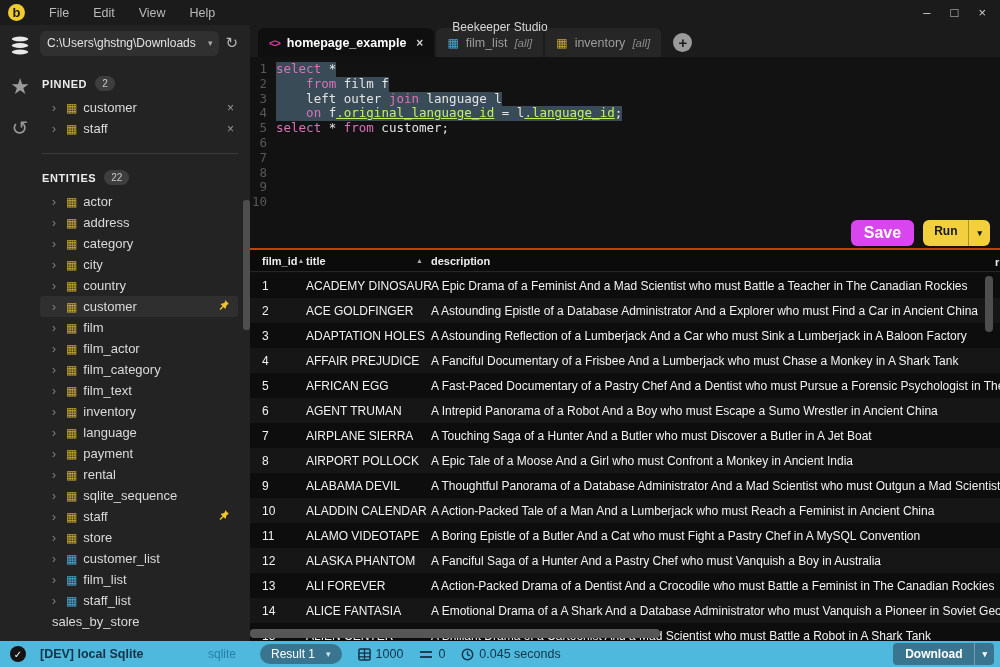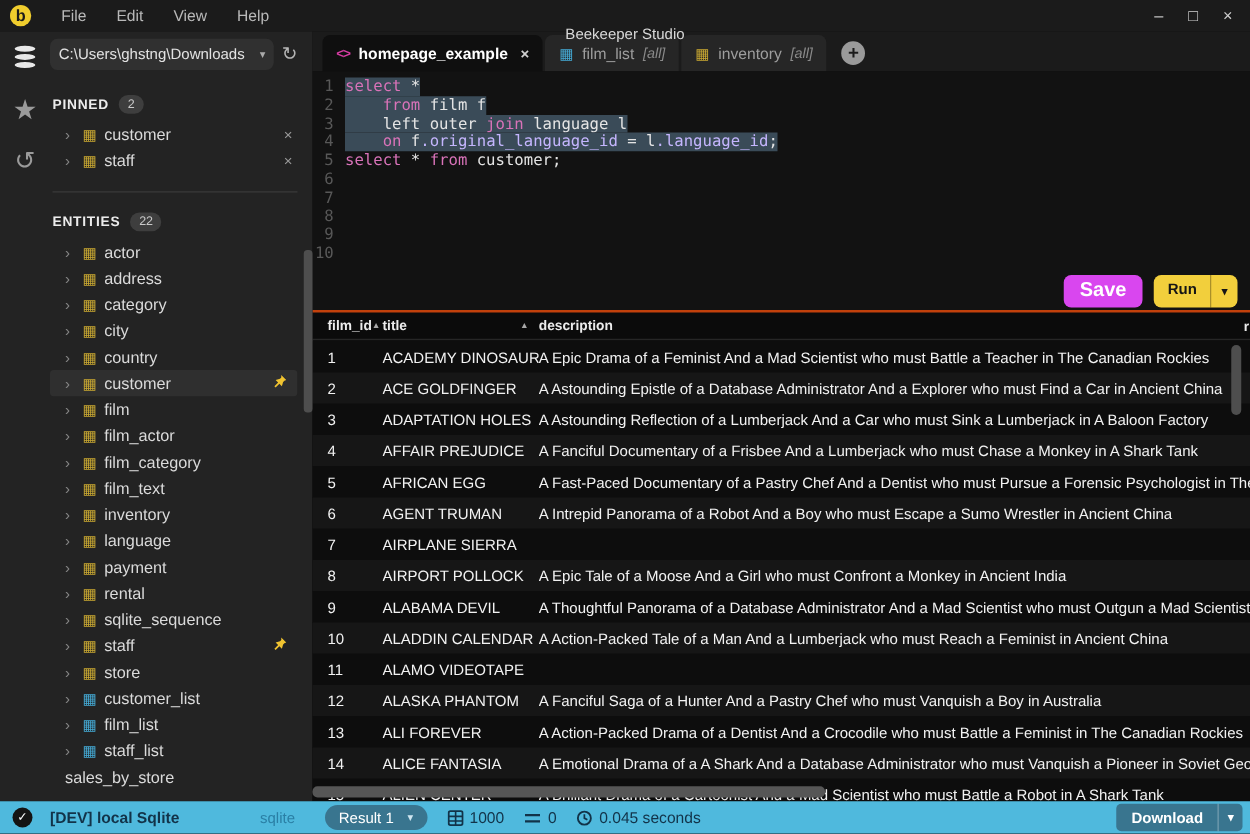--- a/index.html
+++ b/index.html
@@ -53,21 +53,21 @@
   .tab.active { background:#0f0f0f; color:#fff; font-weight:bold; }
   .tab-code-icon { color:#d63ca3; font-weight:bold; font-size:11px; letter-spacing:-1px; }
   .tab-suffix { font-style:italic; color:#8a8a8a; font-size:11.5px; font-weight:normal; }
   .tab-close { color:#d0d0d0; font-size:12px; margin-left:3px; }
   .newtab { width:19px; height:19px; border-radius:50%; background:#9a9a9a; color:#1b1b1b; display:flex; align-items:center; justify-content:center; margin:0 0 5px 10px; font-size:15px; font-weight:bold; flex:none; }
 
   
   #editor { position:absolute; left:250px; top:57px; width:750px; height:191px; background:#121212; font-family:"DejaVu Sans Mono",monospace; font-size:12.5px; line-height:14.8px; padding-top:5px; }
   .code-line { display:flex; white-space:pre; }
   .gutter { width:26px; text-align:right; color:#585858; flex:none; padding-right:9px; }
-  .tok-kw { color:#d973b9; } .tok-cy { color:#c4b5fd; } .tok-pl { color:#e4e4e4; }
+  .tok-kw { color:#d973b9; } .tok-cy { color:#bef264;text-decoration:underline; } .tok-pl { color:#e4e4e4; }
   .sel { background:#3a4b58; }
   .editor-actions { position:absolute; left:250px; top:220px; width:750px; display:flex; justify-content:flex-end; gap:9px; padding-right:10px; z-index:3; font-family:"Liberation Sans",sans-serif; }
   .btn-save { background:#d946ef; color:#fff; border-radius:6px; padding:4px 13px; font-size:16px; font-weight:bold; }
   .btn-run { background:#f2cf3c; color:#151515; border-radius:6px; display:flex; align-items:stretch; font-weight:bold; font-size:12px; }
   .btn-run .run-label { padding:4px 11px; border-right:1px solid rgba(0,0,0,.3); }
   .btn-run .run-caret { padding:4px 8px; display:flex; align-items:center; font-size:9px; }
 
   
   #results-header { position:absolute; left:250px; top:248px; width:794px; height:24px; background:#0b0b0b; border-top:2px solid #c2410c; border-bottom:1px solid #262626; display:flex; align-items:center; font-size:11px; font-weight:bold; color:#ececec; overflow:hidden; }
   .hcell { display:flex; align-items:center; justify-content:space-between; }
@@ -361,39 +361,41 @@
       <div class="c-desc">A Fast-Paced Documentary of a Pastry Chef And a Dentist who must Pursue a Forensic Psychologist in The Gulf of Mexico</div>
     </div>
     <div class="rrow">
       <div class="c-id">6</div>
       <div class="c-title">AGENT TRUMAN</div>
       <div class="c-desc">A Intrepid Panorama of a Robot And a Boy who must Escape a Sumo Wrestler in Ancient China</div>
     </div>
     <div class="rrow">
       <div class="c-id">7</div>
       <div class="c-title">AIRPLANE SIERRA</div>
+      <div class="c-desc">A Touching Saga of a Hunter And a Butler who must Discover a Butler in A Jet Boat</div>
     </div>
     <div class="rrow">
       <div class="c-id">8</div>
       <div class="c-title">AIRPORT POLLOCK</div>
       <div class="c-desc">A Epic Tale of a Moose And a Girl who must Confront a Monkey in Ancient India</div>
     </div>
     <div class="rrow">
       <div class="c-id">9</div>
       <div class="c-title">ALABAMA DEVIL</div>
       <div class="c-desc">A Thoughtful Panorama of a Database Administrator And a Mad Scientist who must Outgun a Mad Scientist in A Jet Boat</div>
     </div>
     <div class="rrow">
       <div class="c-id">10</div>
       <div class="c-title">ALADDIN CALENDAR</div>
       <div class="c-desc">A Action-Packed Tale of a Man And a Lumberjack who must Reach a Feminist in Ancient China</div>
     </div>
     <div class="rrow">
       <div class="c-id">11</div>
       <div class="c-title">ALAMO VIDEOTAPE</div>
+      <div class="c-desc">A Boring Epistle of a Butler And a Cat who must Fight a Pastry Chef in A MySQL Convention</div>
     </div>
     <div class="rrow">
       <div class="c-id">12</div>
       <div class="c-title">ALASKA PHANTOM</div>
       <div class="c-desc">A Fanciful Saga of a Hunter And a Pastry Chef who must Vanquish a Boy in Australia</div>
     </div>
     <div class="rrow">
       <div class="c-id">13</div>
       <div class="c-title">ALI FOREVER</div>
       <div class="c-desc">A Action-Packed Drama of a Dentist And a Crocodile who must Battle a Feminist in The Canadian Rockies</div>

